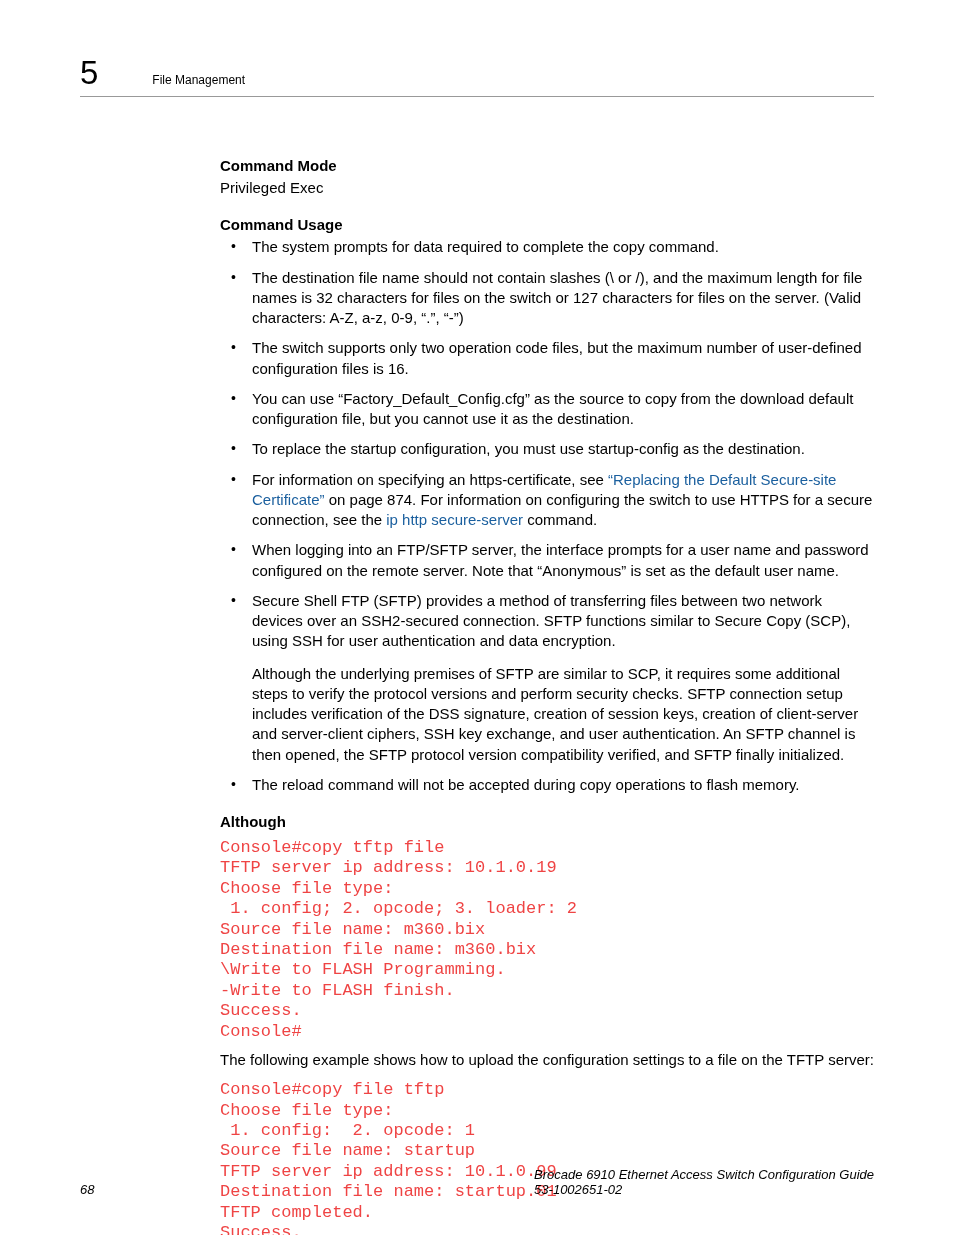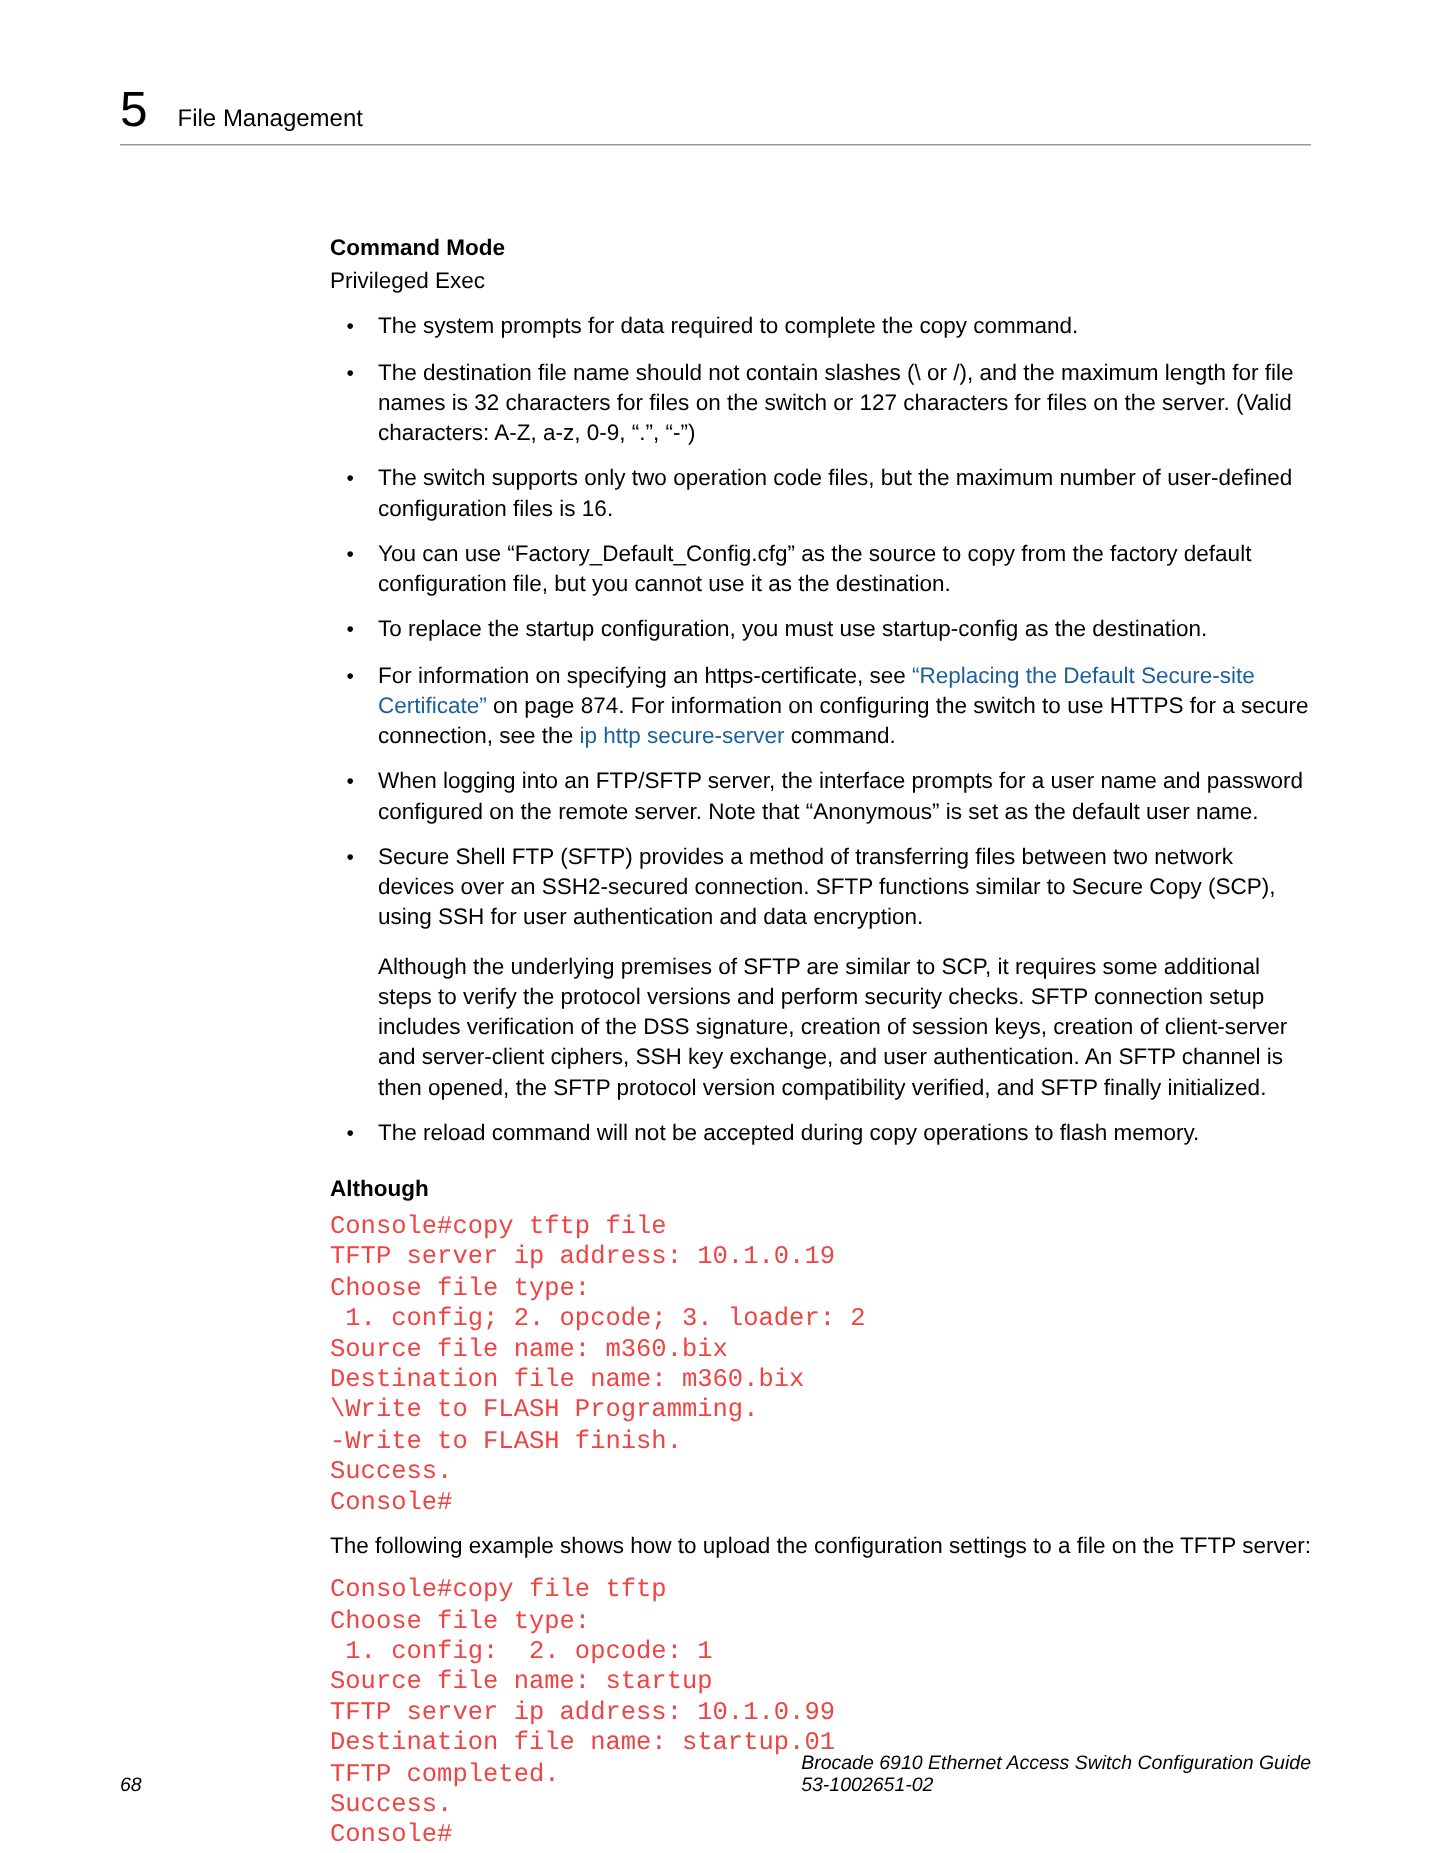--- a/index.html
+++ b/index.html
@@ -26,21 +26,22 @@
     border-bottom: 1px solid #999;
     padding-bottom: 4px;
     margin-bottom: 60px;
   }
   .header .num {
     font-size: 33px;
     font-weight: normal;
     font-family: Arial, sans-serif;
   }
   .header .title {
-    font-size: 16px;
+    font-size: 12px;
+    margin-left: 34px;
   }
   .content {
     margin-left: 140px;
     margin-right: 0px;
   }
   .heading {
     font-weight: bold;
     font-size: 15px;
     margin-top: 18px;
     margin-bottom: 4px;
@@ -103,25 +104,26 @@
   <div class="header">
     <span class="num">5</span>
     <span class="title">File Management</span>
   </div>
 
   <div class="content">
 
     <div class="heading">Command Mode</div>
     <div class="para">Privileged Exec</div>
 
+    <div class="heading">Command Usage</div>
     <ul class="bullets">
       <li>The system prompts for data required to complete the copy command.</li>
       <li>The destination file name should not contain slashes (\ or /), and the maximum length for file names is 32 characters for files on the switch or 127 characters for files on the server. (Valid characters: A-Z, a-z, 0-9, “.”, “-”)</li>
       <li>The switch supports only two operation code files, but the maximum number of user-defined configuration files is 16.</li>
-      <li>You can use “Factory_Default_Config.cfg” as the source to copy from the factory default configuration file, but you cannot use it as the destination.</li>
+      <li>You can use “Factory_Default_Config.cfg” as the source to copy from the download default configuration file, but you cannot use it as the destination.</li>
       <li><span>To replace the startup configuration, you must use </span><span class="bold">startup-config</span><span> as the destination.</span></li>
       <li><span>For information on specifying an https-certificate, see </span><span class="link">“Replacing the Default Secure-site Certificate”</span><span> on page 874. For information on configuring the switch to use HTTPS for a secure connection, see the </span><span class="link">ip http secure-server</span><span> command.</span></li>
       <li>When logging into an FTP/SFTP server, the interface prompts for a user name and password configured on the remote server. Note that “Anonymous” is set as the default user name.</li>
       <li>
         <span>Secure Shell FTP (SFTP) provides a method of transferring files between two network devices over an SSH2-secured connection. SFTP functions similar to Secure Copy (SCP), using SSH for user authentication and data encryption.</span>
         <div class="li-sub">Although the underlying premises of SFTP are similar to SCP, it requires some additional steps to verify the protocol versions and perform security checks. SFTP connection setup includes verification of the DSS signature, creation of session keys, creation of client-server and server-client ciphers, SSH key exchange, and user authentication. An SFTP channel is then opened, the SFTP protocol version compatibility verified, and SFTP finally initialized.</div>
       </li>
       <li>The reload command will not be accepted during copy operations to flash memory.</li>
     </ul>
 

